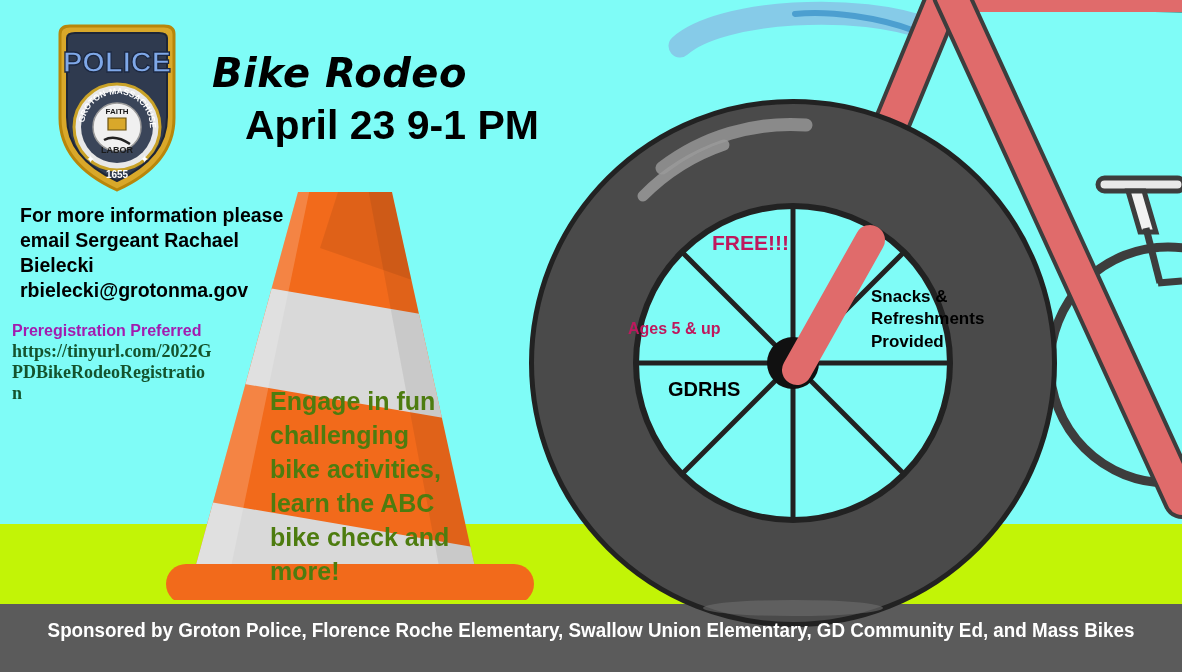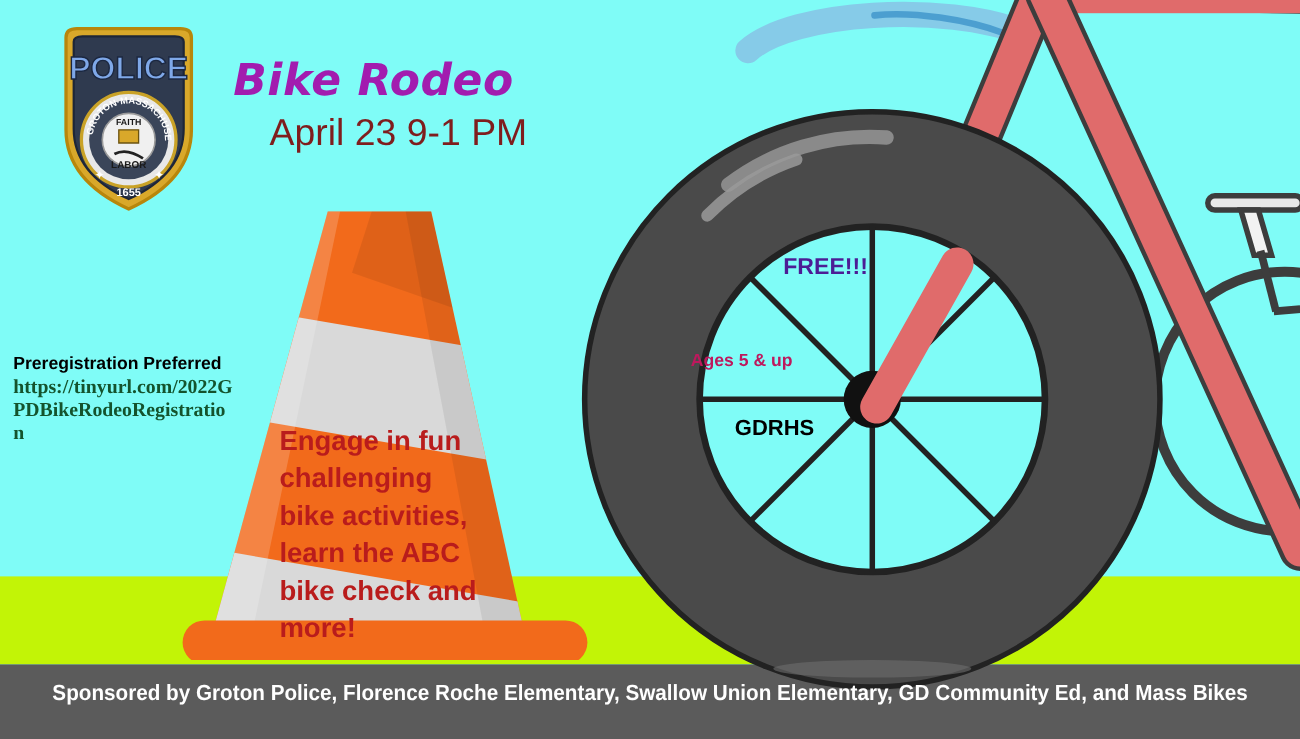--- a/index.html
+++ b/index.html
@@ -62,85 +62,85 @@
   .cone-wrap svg { display:block; width:380px; height:412px; }
 
   
   .title-rodeo {
     position: absolute;
     left: 212px; top: 50px;
     font-family: "DejaVu Sans", sans-serif;
     font-size: 40px;
     font-weight: bold;
     font-style: italic;
-    color: #a21caf;
+    color: #000000;
     letter-spacing: 0.5px;
     white-space: nowrap;
   }
   .title-date {
     position: absolute;
     left: 245px; top: 102px;
     font-family: "Liberation Sans", sans-serif;
-    font-size: 34px;
-    font-weight: normal;
-    color: #7f1d1d;
+    font-size: 41px;
+    font-weight: bold;
+    color: #000000;
     white-space: nowrap;
   }
 
   .contact-block {
     position: absolute;
     left: 20px; top: 203px;
     width: 270px;
     font-family: "Liberation Sans", sans-serif;
     font-size: 19.5px;
     font-weight: bold;
     line-height: 1.29;
     color: #000000;
   }
   .prereg-head {
     position: absolute;
     left: 12px; top: 321px;
     width: 230px;
     font-family: "Liberation Sans", sans-serif;
     font-size: 16px;
     font-weight: bold;
-    color: #000000;
+    color: #a21caf;
     line-height: 1.22;
   }
   .prereg-url {
     position: absolute;
     left: 12px; top: 341px;
     width: 200px;
     font-family: "Liberation Serif", serif;
     font-size: 18px;
     font-weight: bold;
     color: #14532d;
     line-height: 1.18;
     word-break: break-all;
   }
 
   .cone-text {
     position: absolute;
-    left: 254px; top: 384px;
+    left: 270px; top: 384px;
     width: 185px;
     font-family: "Liberation Sans", sans-serif;
     font-size: 25px;
     font-weight: bold;
     line-height: 1.36;
-    color: #b91c1c;
+    color: #4d7c0f;
   }
 
   
   .lbl-free {
     position: absolute;
     left: 712px; top: 231px;
     font-family: "Liberation Sans", sans-serif;
     font-size: 21px;
     font-weight: bold;
-    color: #4c1d95;
+    color: #be185d;
     white-space: nowrap;
   }
   .lbl-ages {
     position: absolute;
     left: 628px; top: 320px;
     font-family: "Liberation Sans", sans-serif;
     font-size: 16px;
     font-weight: bold;
     color: #be185d;
     white-space: nowrap;
@@ -290,25 +290,32 @@
         <polygon points="178,4 232,4 252,92 160,60" fill="#000000" opacity="0.08"></polygon>
       </g>
 
       <rect x="6" y="376" width="368" height="40" rx="20" fill="#f26a1b"></rect>
     </svg>
   </div>
 
   <div class="title-rodeo">Bike Rodeo</div>
   <div class="title-date">April 23 9-1 PM</div>
 
+  <div class="contact-block">
+    <div>For more information please</div>
+    <div>email Sergeant Rachael</div>
+    <div>Bielecki</div>
+    <div>rbielecki@grotonma.gov</div>
+  </div>
 
   <div class="prereg-head">Preregistration Preferred</div>
   <div class="prereg-url">https://tinyurl.com/2022GPDBikeRodeoRegistration</div>
 
   <div class="cone-text">Engage in fun challenging bike activities, learn the ABC bike check and more!</div>
 
   <div class="lbl-free">FREE!!!</div>
   <div class="lbl-ages">Ages 5 &amp; up</div>
   <div class="lbl-gdrhs">GDRHS</div>
+  <div class="lbl-snacks">Snacks &amp; Refreshments Provided</div>
 
   <div class="sponsor-text">Sponsored by Groton Police, Florence Roche Elementary, Swallow Union Elementary, GD Community Ed, and Mass Bikes</div>
 
 </div>
 
 </body></html>

